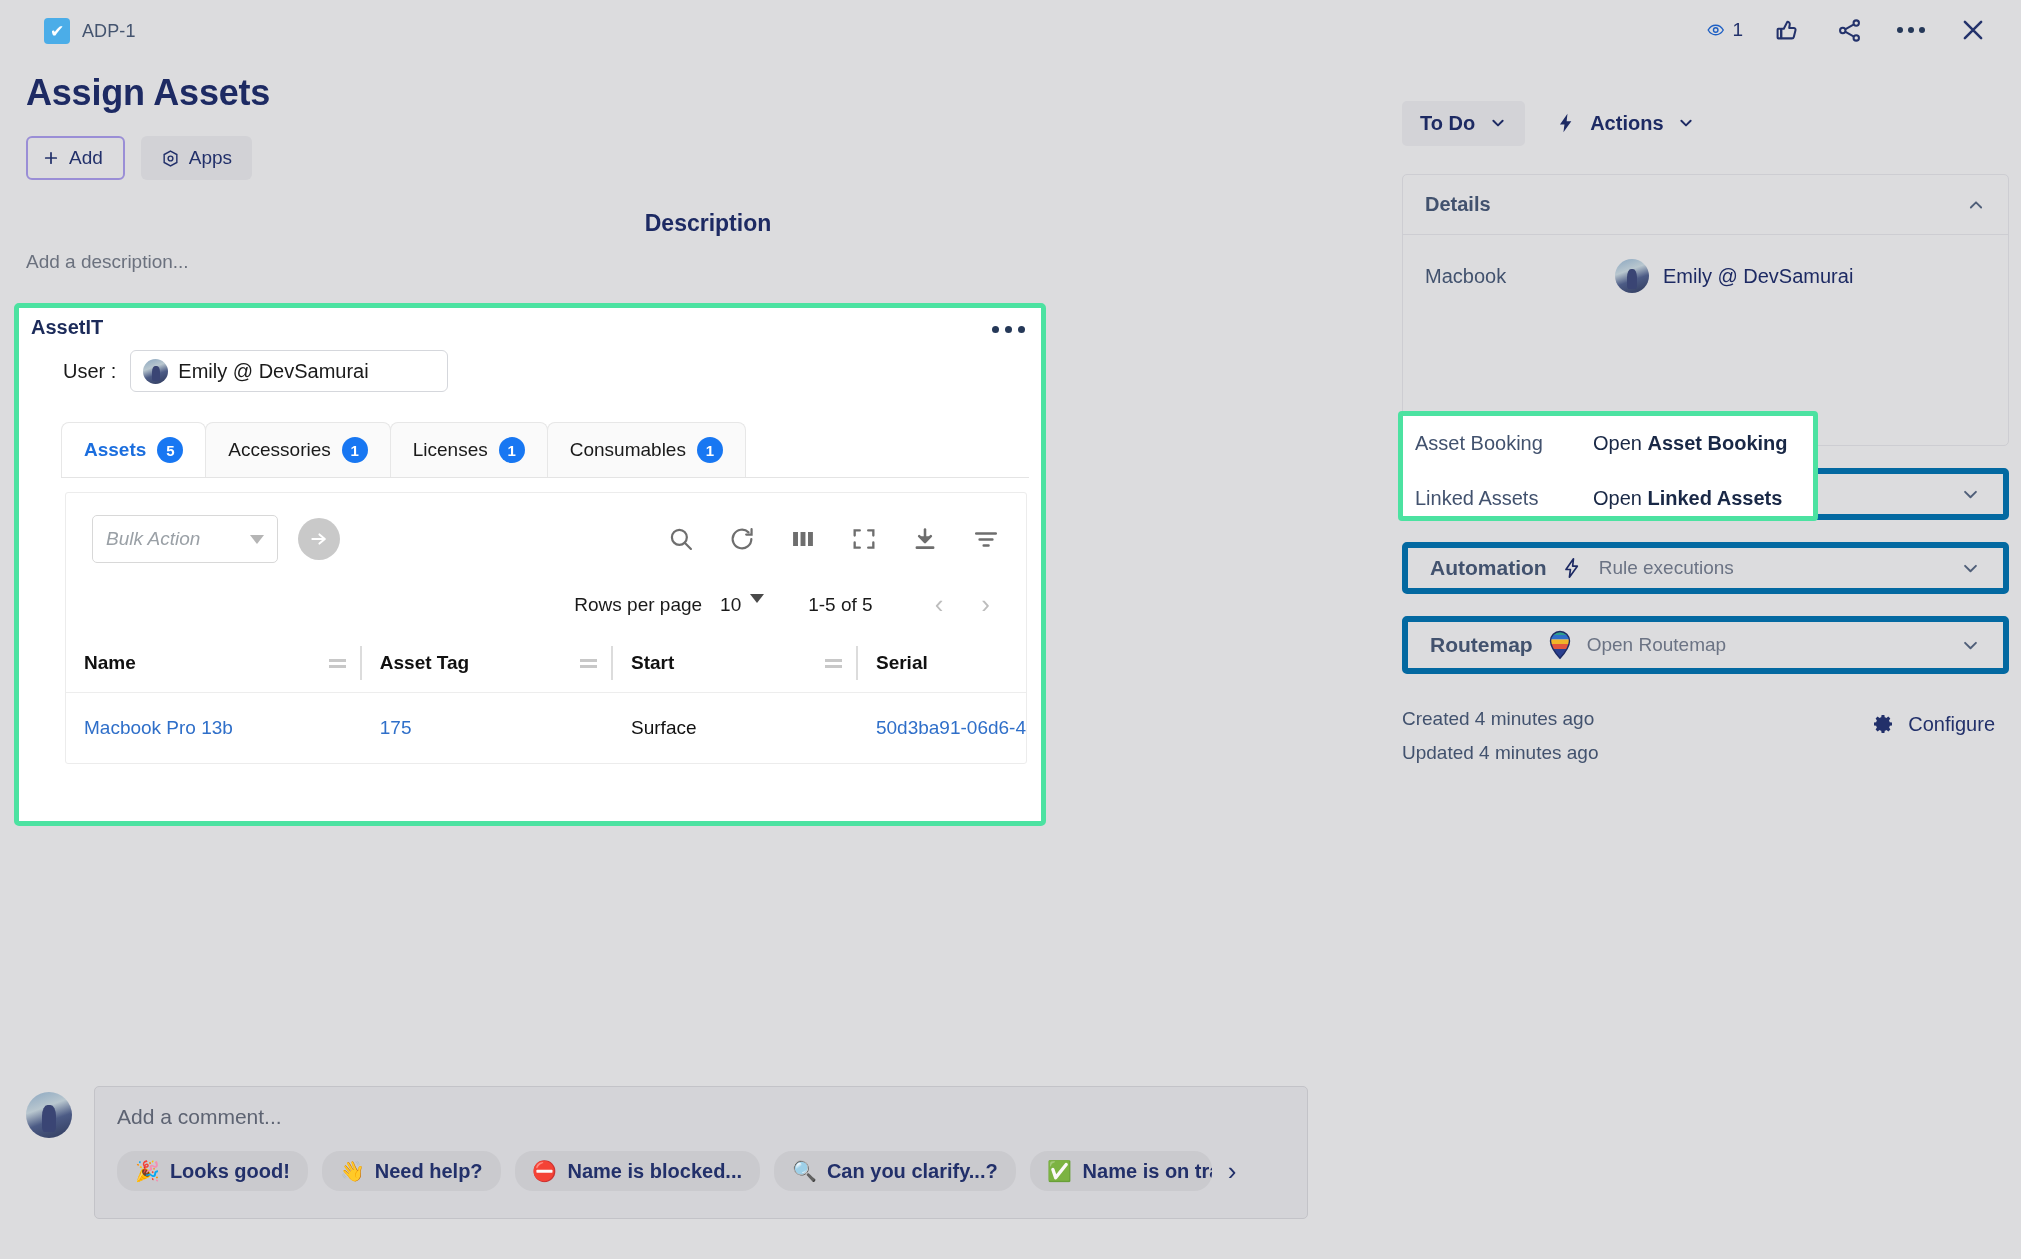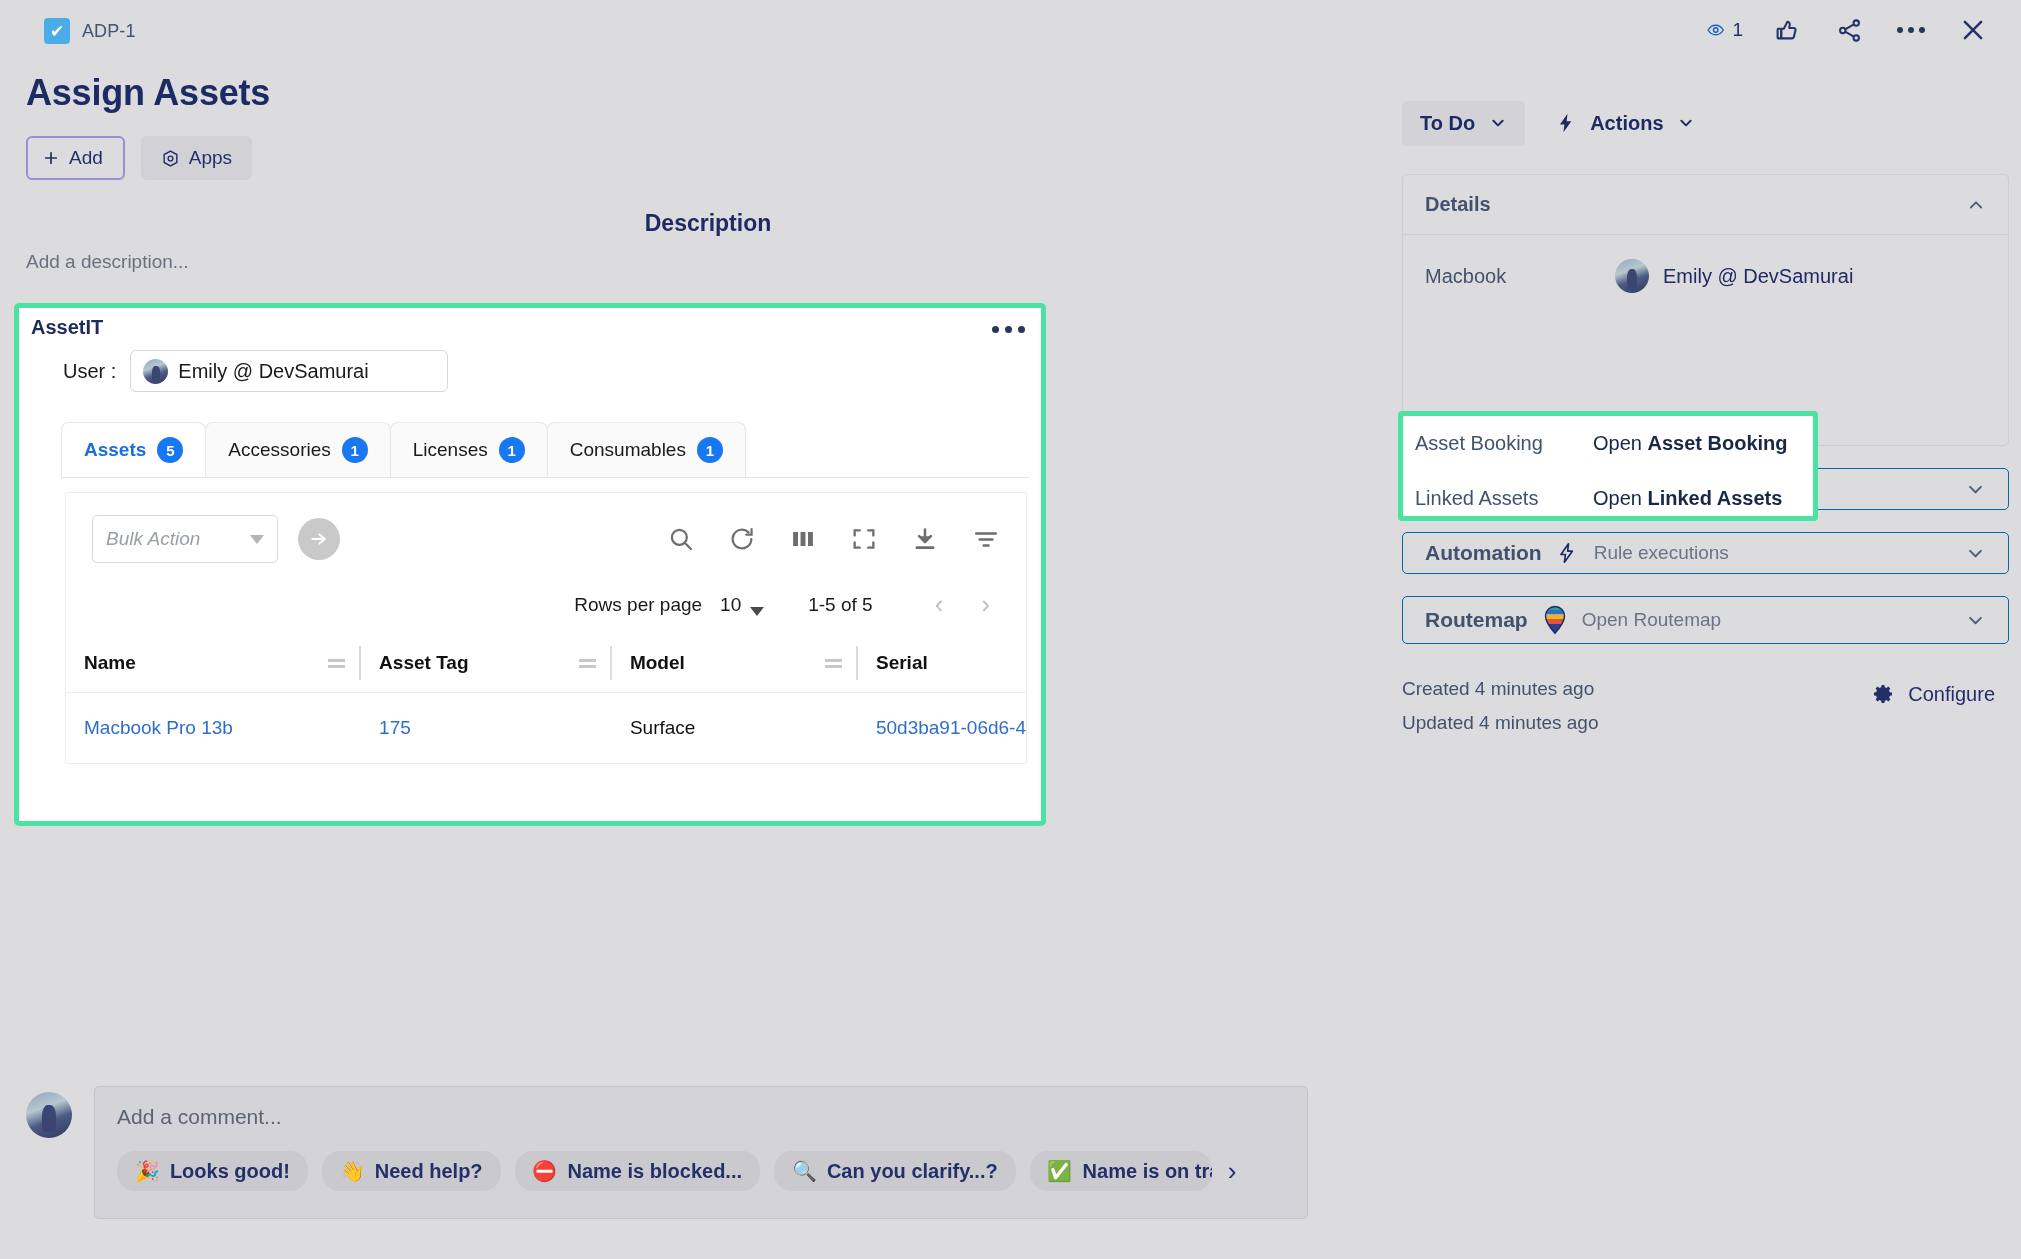--- a/index.html
+++ b/index.html
@@ -136,21 +136,21 @@
     margin-left: 20px; display: flex; align-items: center; justify-content: center;
     cursor: pointer; color: #fff;
   }
   .tbicons { margin-left: auto; display: flex; align-items: center; gap: 33px; }
   .tbicon { color: #6e6e6e; cursor: pointer; display: flex; }
 
   .pager {
     display: flex; align-items: center; justify-content: flex-end;
     gap: 18px; padding: 26px 26px 14px 0; font-size: 19px; color: #1a1a1a;
   }
-  .rpp-val { display: flex; align-items: flex-end; gap: 9px; cursor: pointer; }
+  .rpp-val { display: flex; align-items: flex-start; gap: 9px; cursor: pointer; }
   .pg-arrow { font-size: 26px; color: #bdbdbd; cursor: pointer; padding: 0 10px; }
 
   table.dt { width: 100%; border-collapse: collapse; }
   table.dt th {
     text-align: left; font-size: 19px; font-weight: 700; color: #111;
     padding: 18px 0 18px 18px; border-bottom: 1px solid #ededed;
     position: relative; white-space: nowrap;
   }
   .th-inner { display: flex; align-items: center; }
   .th-sort {
@@ -193,21 +193,21 @@
     position: absolute; left: 1398px; top: 411px; width: 420px; height: 110px;
     border: 5px solid #4ce2a1; border-radius: 4px; background: #fff;
     padding: 0 0 0 0;
   }
   .gb-row { display: flex; align-items: center; height: 55px; padding: 0 12px; }
   .gb-label { width: 178px; font-size: 20px; color: #42526e; }
   .gb-link { font-size: 20px; color: #192846; cursor: pointer; }
   .gb-link b { font-weight: 700; }
 
   .collapsible {
-    margin: 22px 12px 0 12px; border: 1px solid #0369a1; border-radius: 5px;
+    margin: 22px 12px 0 12px; border: 6px solid #0369a1; border-radius: 5px;
     display: flex; align-items: center; padding: 8px 22px; cursor: pointer;
   }
   .col-title { font-size: 21px; font-weight: 700; color: #42526e; margin-right: 14px; }
   .col-sub { font-size: 19px; color: #6b7384; }
   .chev { margin-left: auto; color: #505f79; display: flex; }
 
   .footer-meta { margin: 34px 0 0 12px; position: relative; padding-right: 24px; }
   .fm-line { font-size: 19px; color: #42526e; margin-bottom: 12px; }
   .configure {
     position: absolute; right: 26px; top: 4px; display: flex; align-items: center;
@@ -421,21 +421,21 @@
                 <span>Asset Tag</span>
                 <span class="th-sort">
                     <i></i>
                     <i></i>
                   </span>
               </span>
               <span class="th-div"></span>
             </th>
             <th style="width:28%">
               <span class="th-inner">
-                <span>Model</span>
+                <span>Start</span>
                 <span class="th-sort">
                     <i></i>
                     <i></i>
                   </span>
               </span>
               <span class="th-div"></span>
             </th>
             <th>
               <span class="th-inner">
                 <span>Serial</span>

